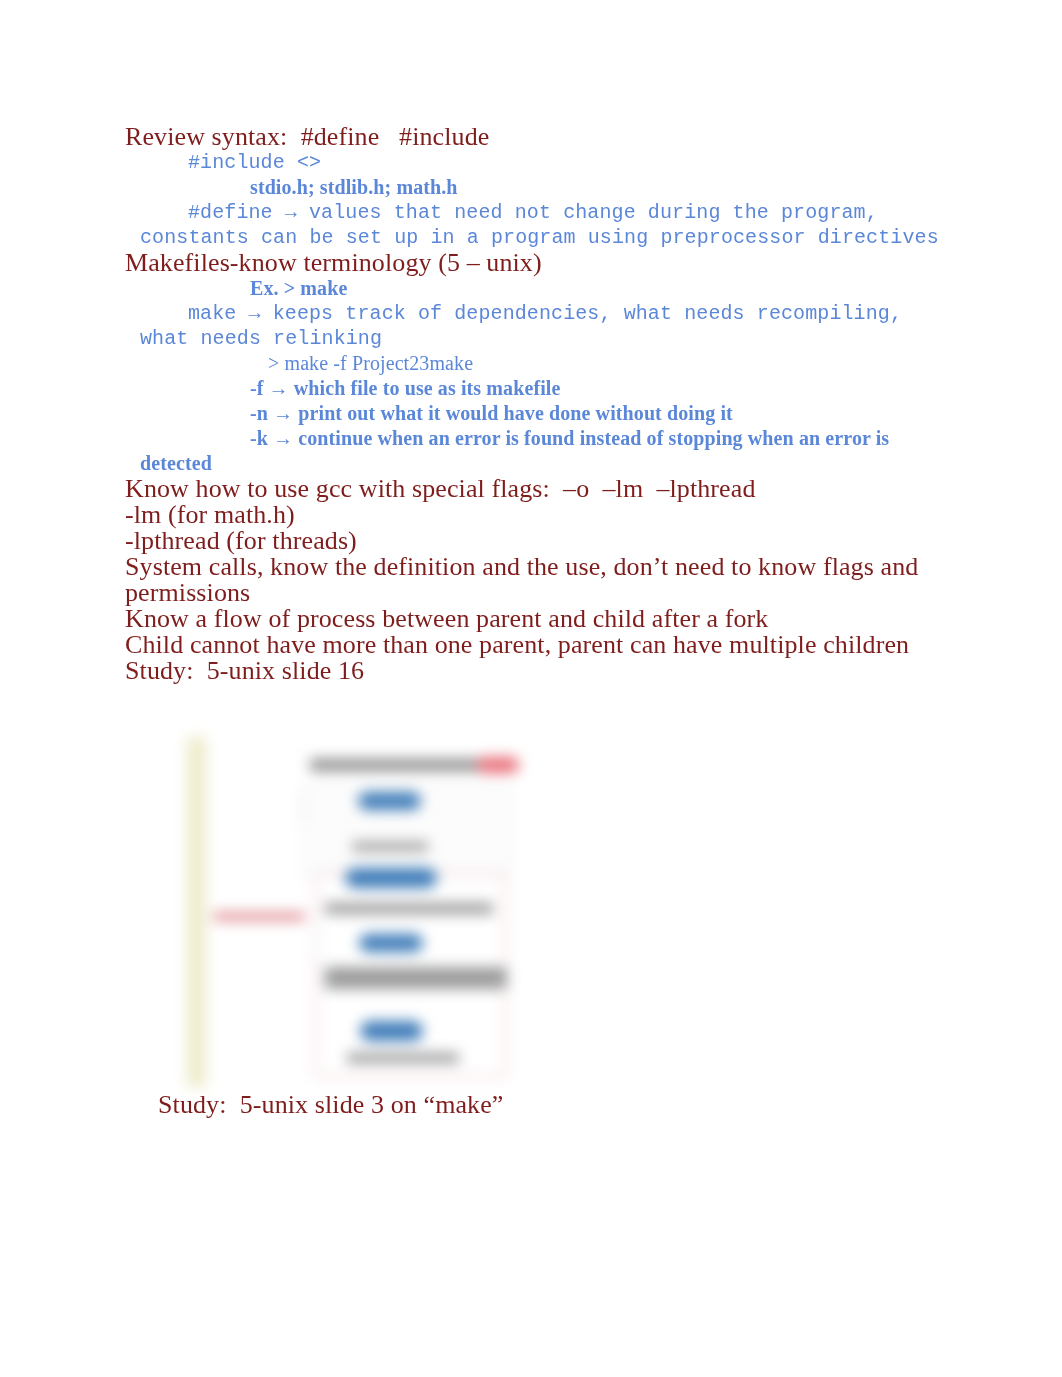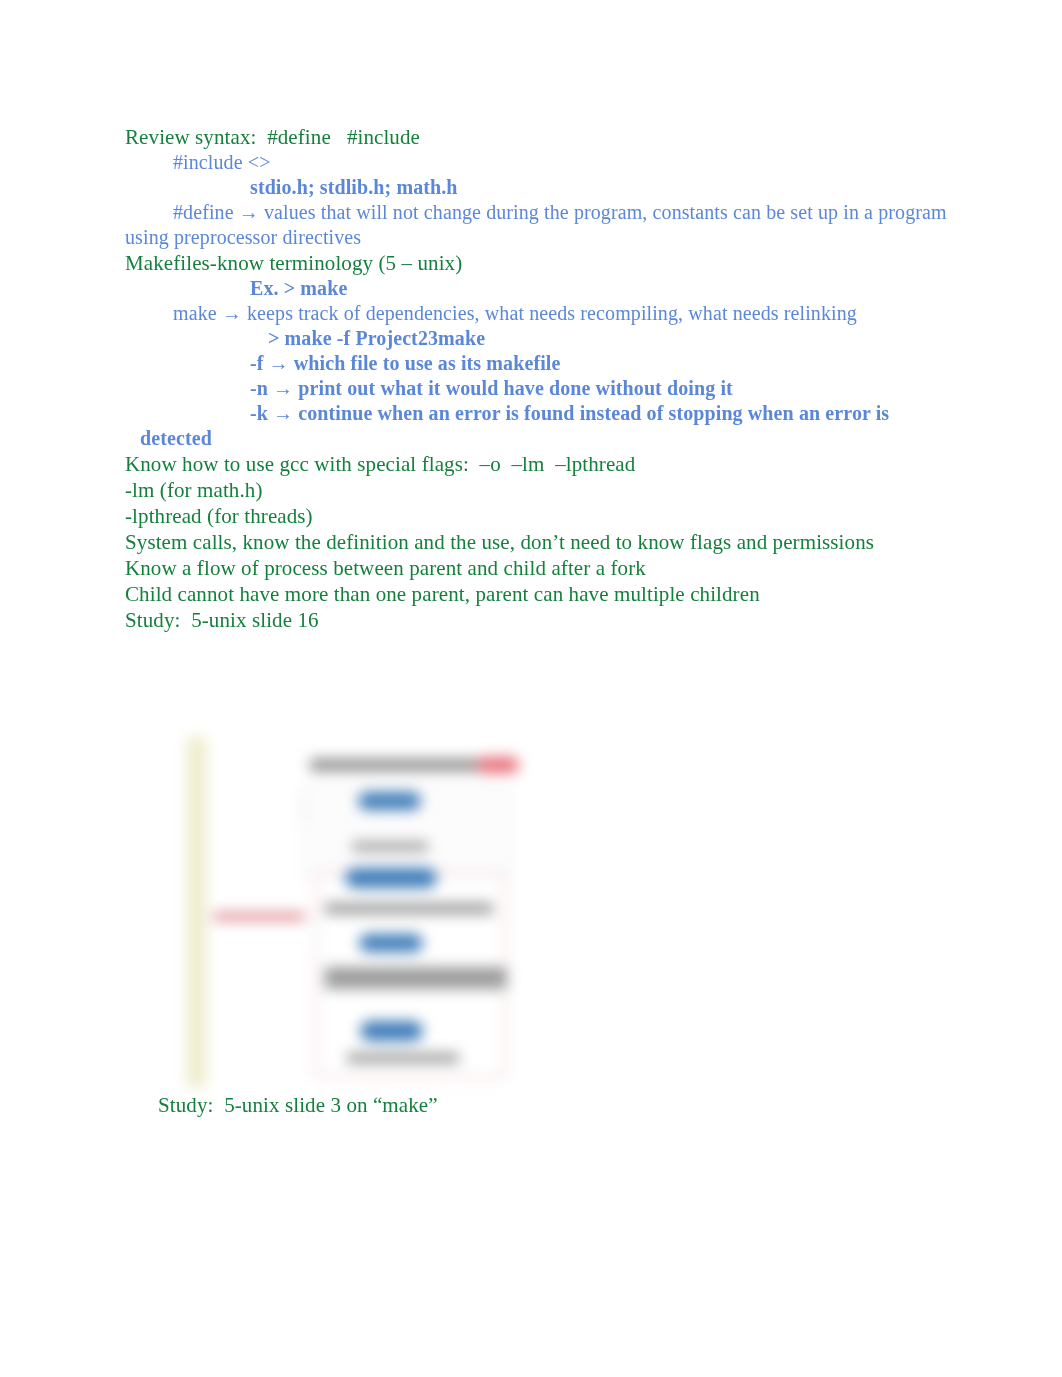--- a/index.html
+++ b/index.html
@@ -32,35 +32,35 @@
   }
 
   
   .line {
     font-size: 21.5px;
     line-height: 25.5px;
     white-space: pre-wrap;
     letter-spacing: 0.1px;
   }
   .line.black {
-    color: #15803d;
-    font-size: 21px;
+    color: #7f1d1d;
+    font-size: 26px;
     line-height: 26px;
   }
   .line.blue {
     color: #5b87d8;
     font-size: 20px;
     line-height: 25px;
   }
 
   
   .i0  { margin-left: 0px;  text-indent: 0px; }   
-  .i1  { text-indent: 48px; }    
+  .i1  { margin-left: 15px; text-indent: 48px; font-family: Liberation Mono, monospace; }    
   .i2  { margin-left: 15px; text-indent: 110px; font-weight: bold; }   
-  .i3  { margin-left: 15px; text-indent: 128px; font-weight: bold; }
+  .i3  { margin-left: 15px; text-indent: 128px; }
 
   
   .figure {
     position: absolute;
     left: 185px;
     top: 735px;
     width: 420px;
     height: 355px;
     filter: blur(7px);
     -webkit-filter: blur(7px);
@@ -172,21 +172,21 @@
 </head>
 <body>
 
 <div class="page">
 
   <div class="doc-body">
 
     <div class="line black i0">Review syntax:  #define   #include</div>
     <div class="line blue i1">#include &lt;&gt;</div>
     <div class="line blue i2">stdio.h; stdlib.h; math.h</div>
-    <div class="line blue i1">#define → values that will not change during the program, constants can be set up in a program using preprocessor directives</div>
+    <div class="line blue i1">#define → values that need not change during the program, constants can be set up in a program using preprocessor directives</div>
 
     <div class="line black i0">Makefiles-know terminology (5 – unix)</div>
     <div class="line blue i2">Ex. &gt; make</div>
     <div class="line blue i1">make → keeps track of dependencies, what needs recompiling, what needs relinking</div>
     <div class="line blue i3">&gt; make -f Project23make</div>
     <div class="line blue i2">-f → which file to use as its makefile</div>
     <div class="line blue i2">-n → print out what it would have done without doing it</div>
     <div class="line blue i2">-k → continue when an error is found instead of stopping when an error is detected</div>
 
     <div class="line black i0">Know how to use gcc with special flags:  –o  –lm  –lpthread</div>

